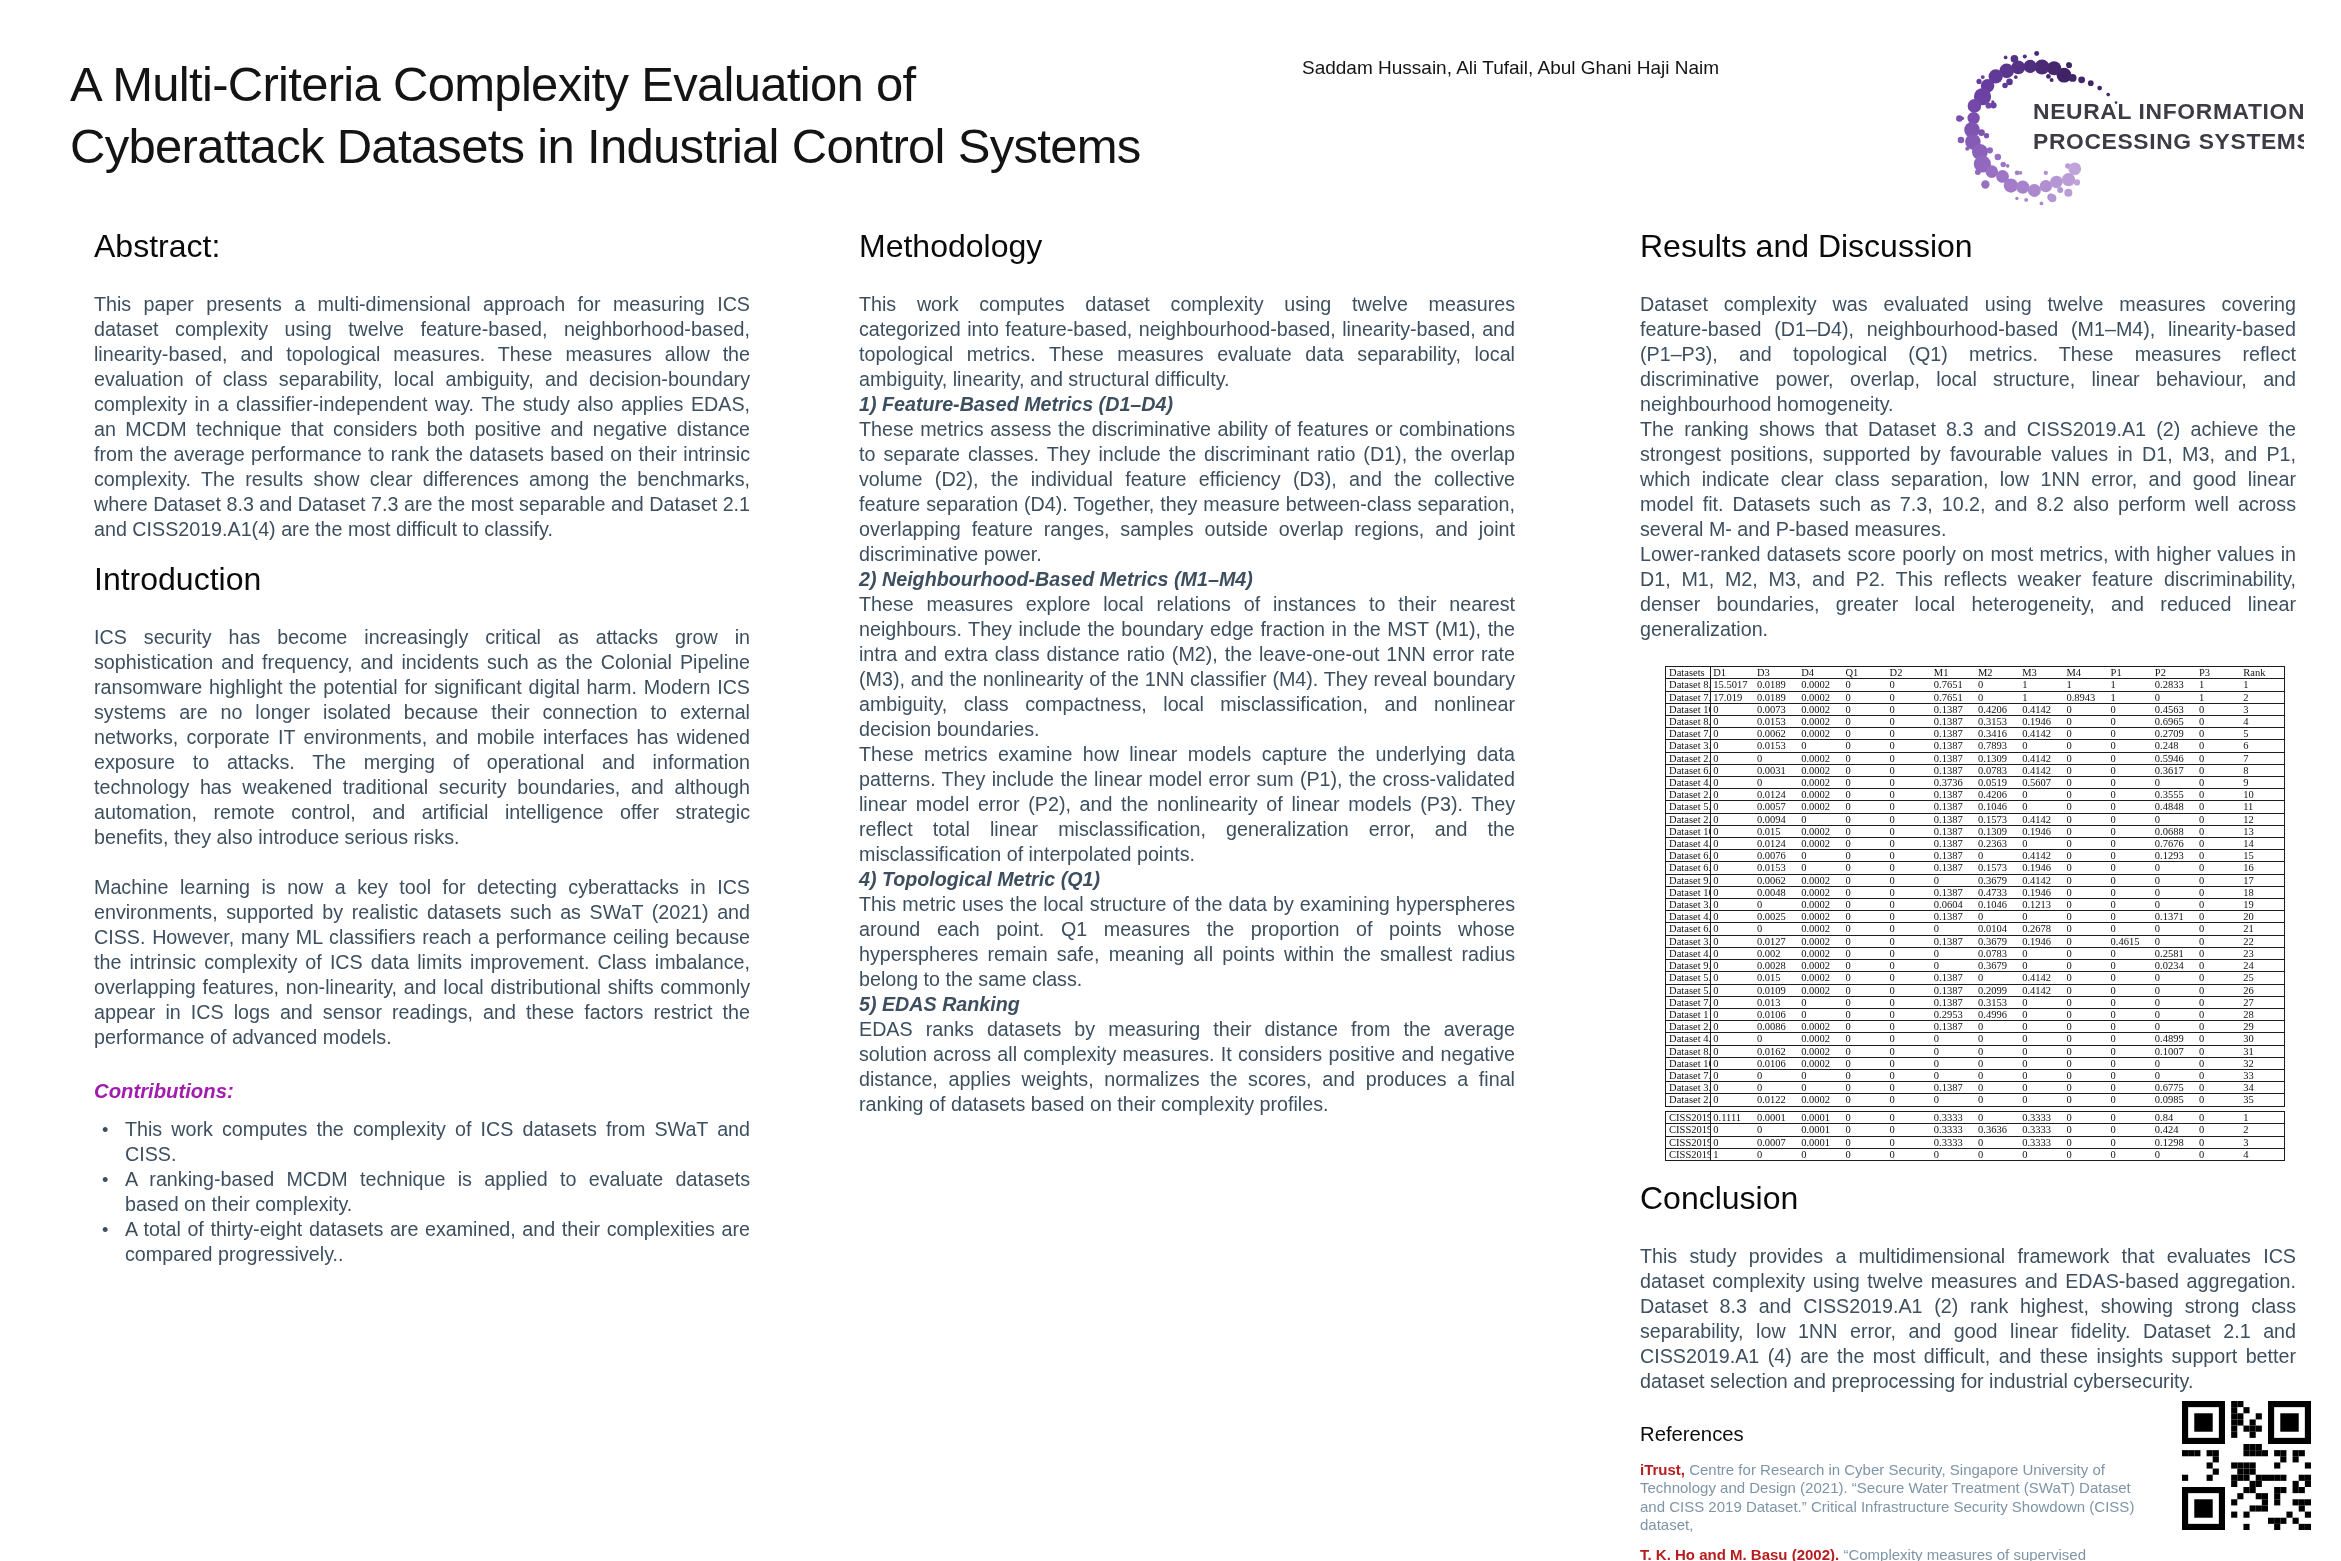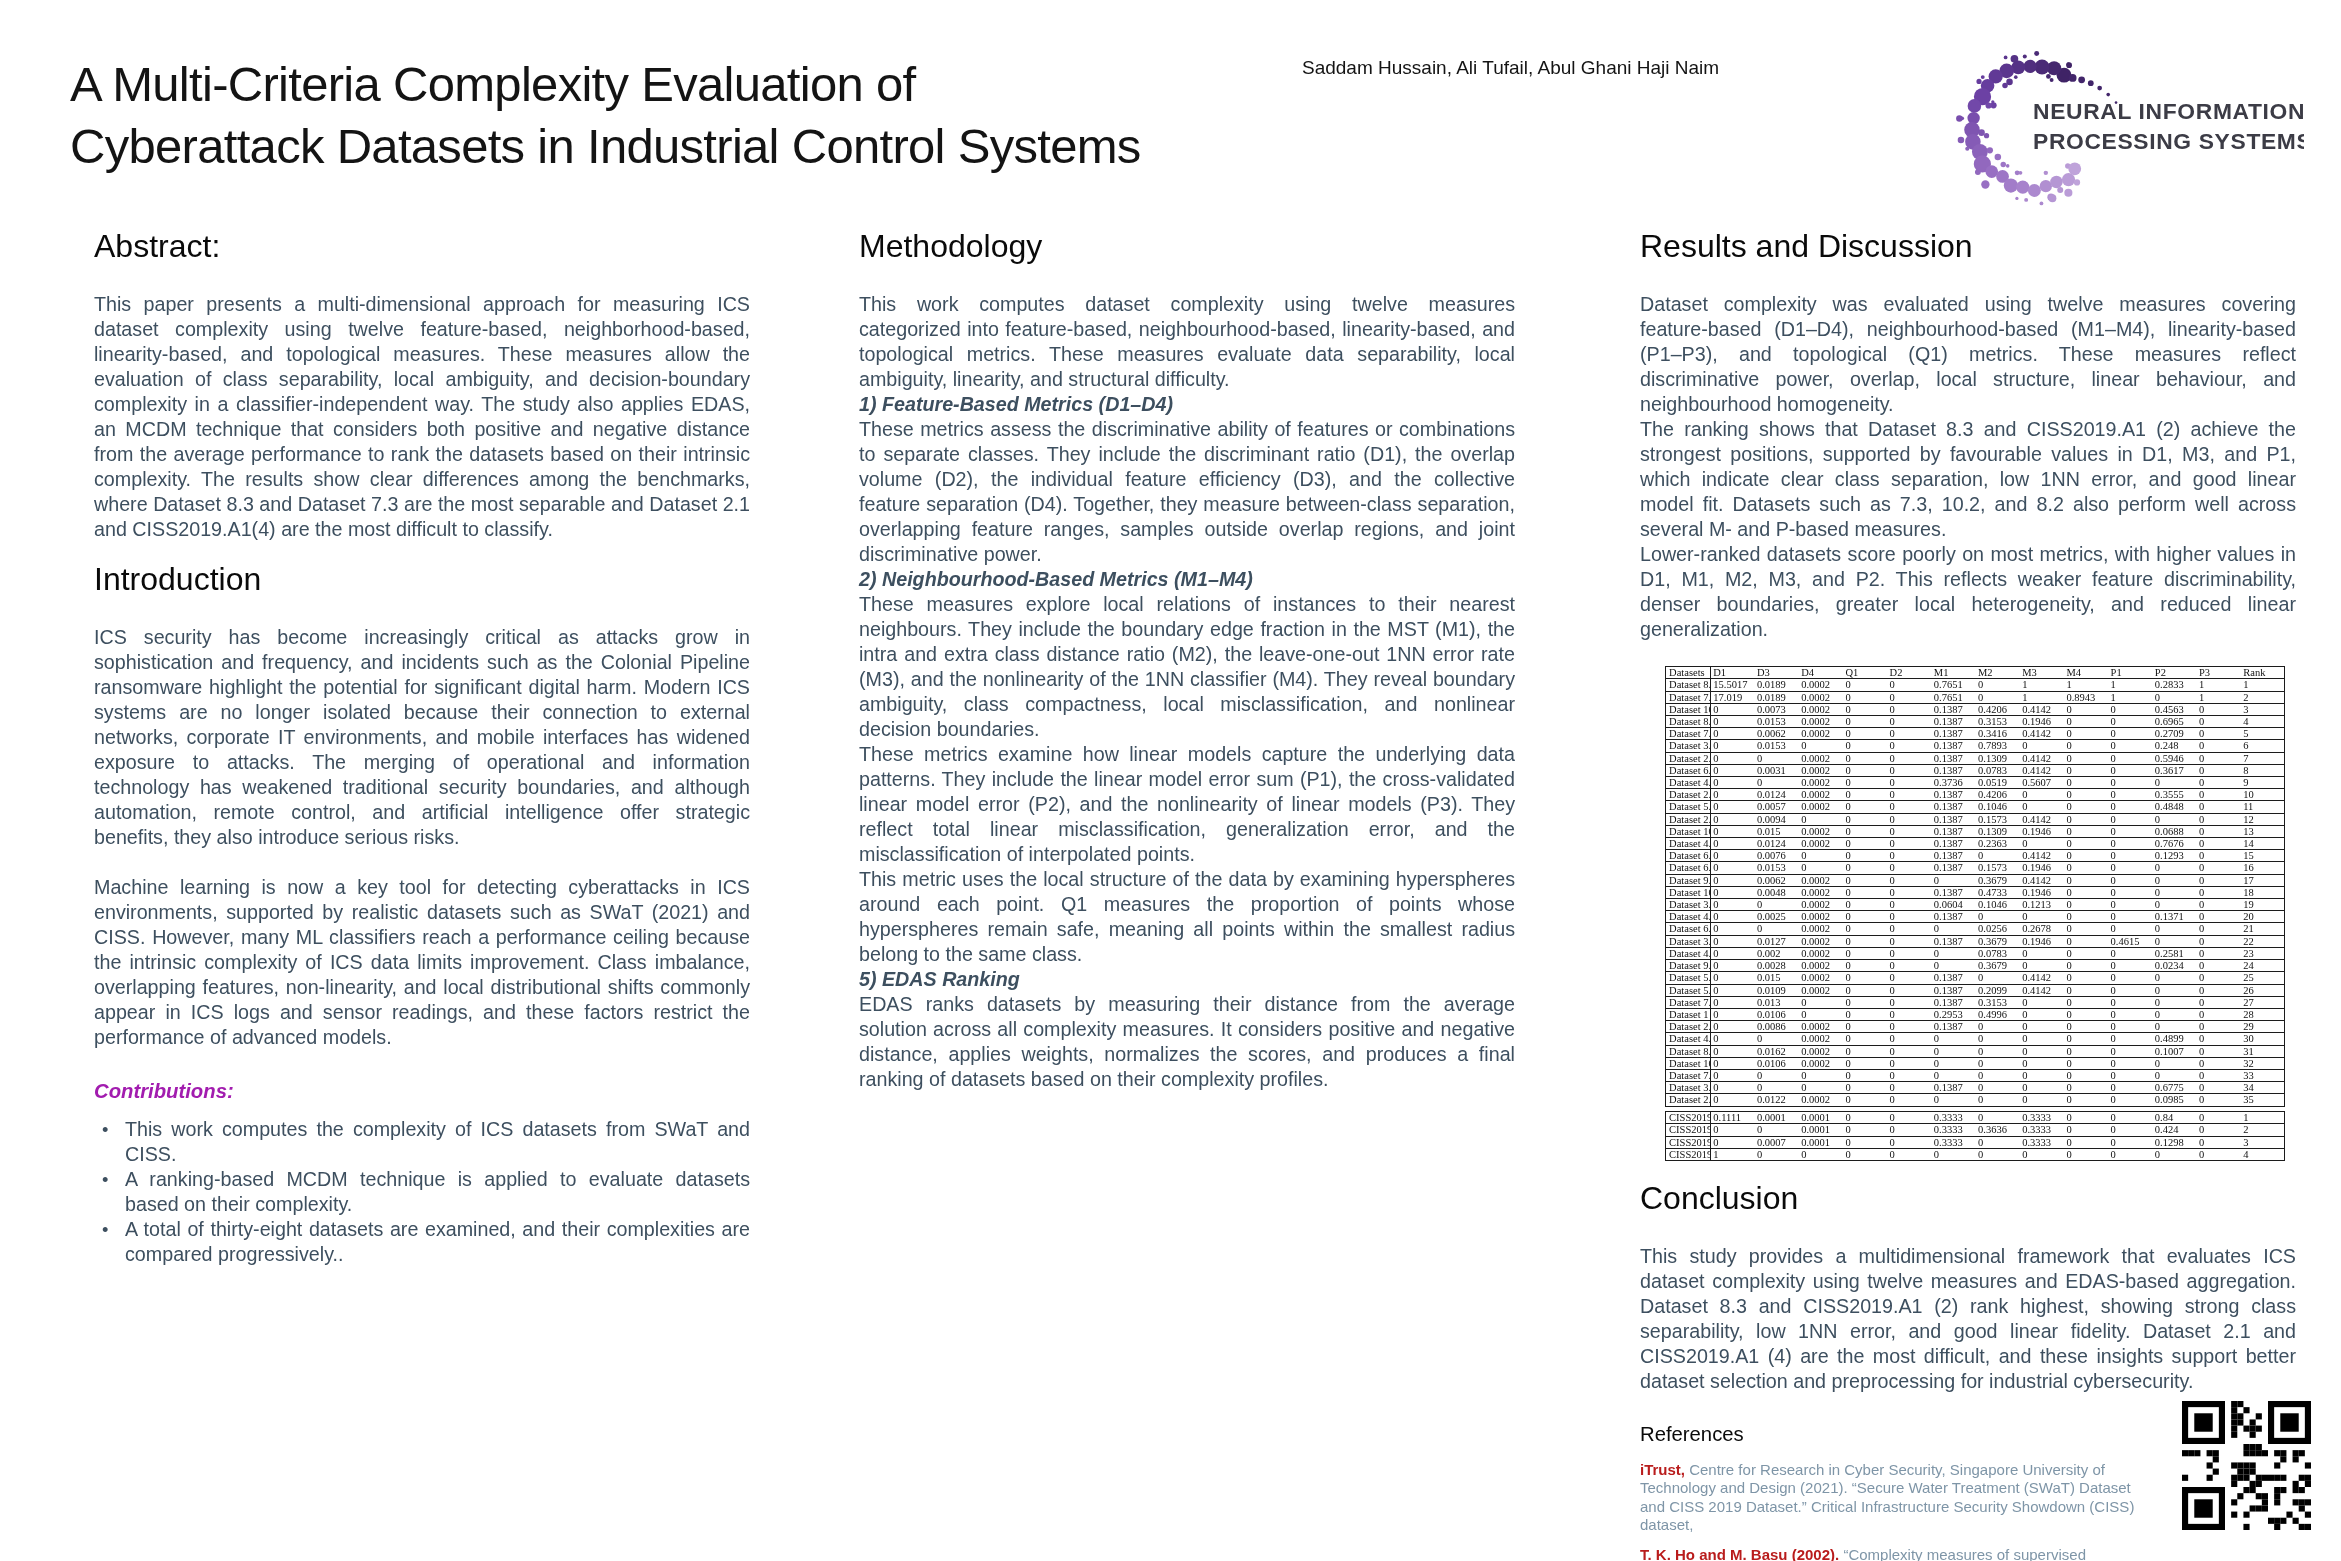--- a/index.html
+++ b/index.html
@@ -161,20 +161,21 @@
     <p class="body">This work computes dataset complexity using twelve measures categorized into feature-based, neighbourhood-based, linearity-based, and topological metrics. These measures evaluate data separability, local ambiguity, linearity, and structural difficulty.</p>
 
     <h4 class="sub">1) Feature-Based Metrics (D1–D4)</h4>
     <p class="body">These metrics assess the discriminative ability of features or combinations to separate classes. They include the discriminant ratio (D1), the overlap volume (D2), the individual feature efficiency (D3), and the collective feature separation (D4). Together, they measure between-class separation, overlapping feature ranges, samples outside overlap regions, and joint discriminative power.</p>
 
     <h4 class="sub">2) Neighbourhood-Based Metrics (M1–M4)</h4>
     <p class="body">These measures explore local relations of instances to their nearest neighbours. They include the boundary edge fraction in the MST (M1), the intra and extra class distance ratio (M2), the leave-one-out 1NN error rate (M3), and the nonlinearity of the 1NN classifier (M4). They reveal boundary ambiguity, class compactness, local misclassification, and nonlinear decision boundaries.</p>
 
     <p class="body">These metrics examine how linear models capture the underlying data patterns. They include the linear model error sum (P1), the cross-validated linear model error (P2), and the nonlinearity of linear models (P3). They reflect total linear misclassification, generalization error, and the misclassification of interpolated points.</p>
 
+    <h4 class="sub">4) Topological Metric (Q1)</h4>
     <p class="body">This metric uses the local structure of the data by examining hyperspheres around each point. Q1 measures the proportion of points whose hyperspheres remain safe, meaning all points within the smallest radius belong to the same class.</p>
 
     <h4 class="sub">5) EDAS Ranking</h4>
     <p class="body">EDAS ranks datasets by measuring their distance from the average solution across all complexity measures. It considers positive and negative distance, applies weights, normalizes the scores, and produces a final ranking of datasets based on their complexity profiles.</p>
   </section>
 
   <section class="col col3">
     <h2 class="sec">Results and Discussion</h2>
     <p class="body">Dataset complexity was evaluated using twelve measures covering feature-based (D1–D4), neighbourhood-based (M1–M4), linearity-based (P1–P3), and topological (Q1) metrics. These measures reflect discriminative power, overlap, local structure, linear behaviour, and neighbourhood homogeneity.</p>
     <p class="body">The ranking shows that Dataset 8.3 and CISS2019.A1 (2) achieve the strongest positions, supported by favourable values in D1, M3, and P1, which indicate clear class separation, low 1NN error, and good linear model fit. Datasets such as 7.3, 10.2, and 8.2 also perform well across several M- and P-based measures.</p>
@@ -522,21 +523,21 @@
               <td>20</td>
             </tr>
             <tr>
               <td>Dataset 6.1</td>
               <td>0</td>
               <td>0</td>
               <td>0.0002</td>
               <td>0</td>
               <td>0</td>
               <td>0</td>
-              <td>0.0256</td>
+              <td>0.0104</td>
               <td>0.2678</td>
               <td>0</td>
               <td>0</td>
               <td>0</td>
               <td>0</td>
               <td>21</td>
             </tr>
             <tr>
               <td>Dataset 3.2</td>
               <td>0</td>

